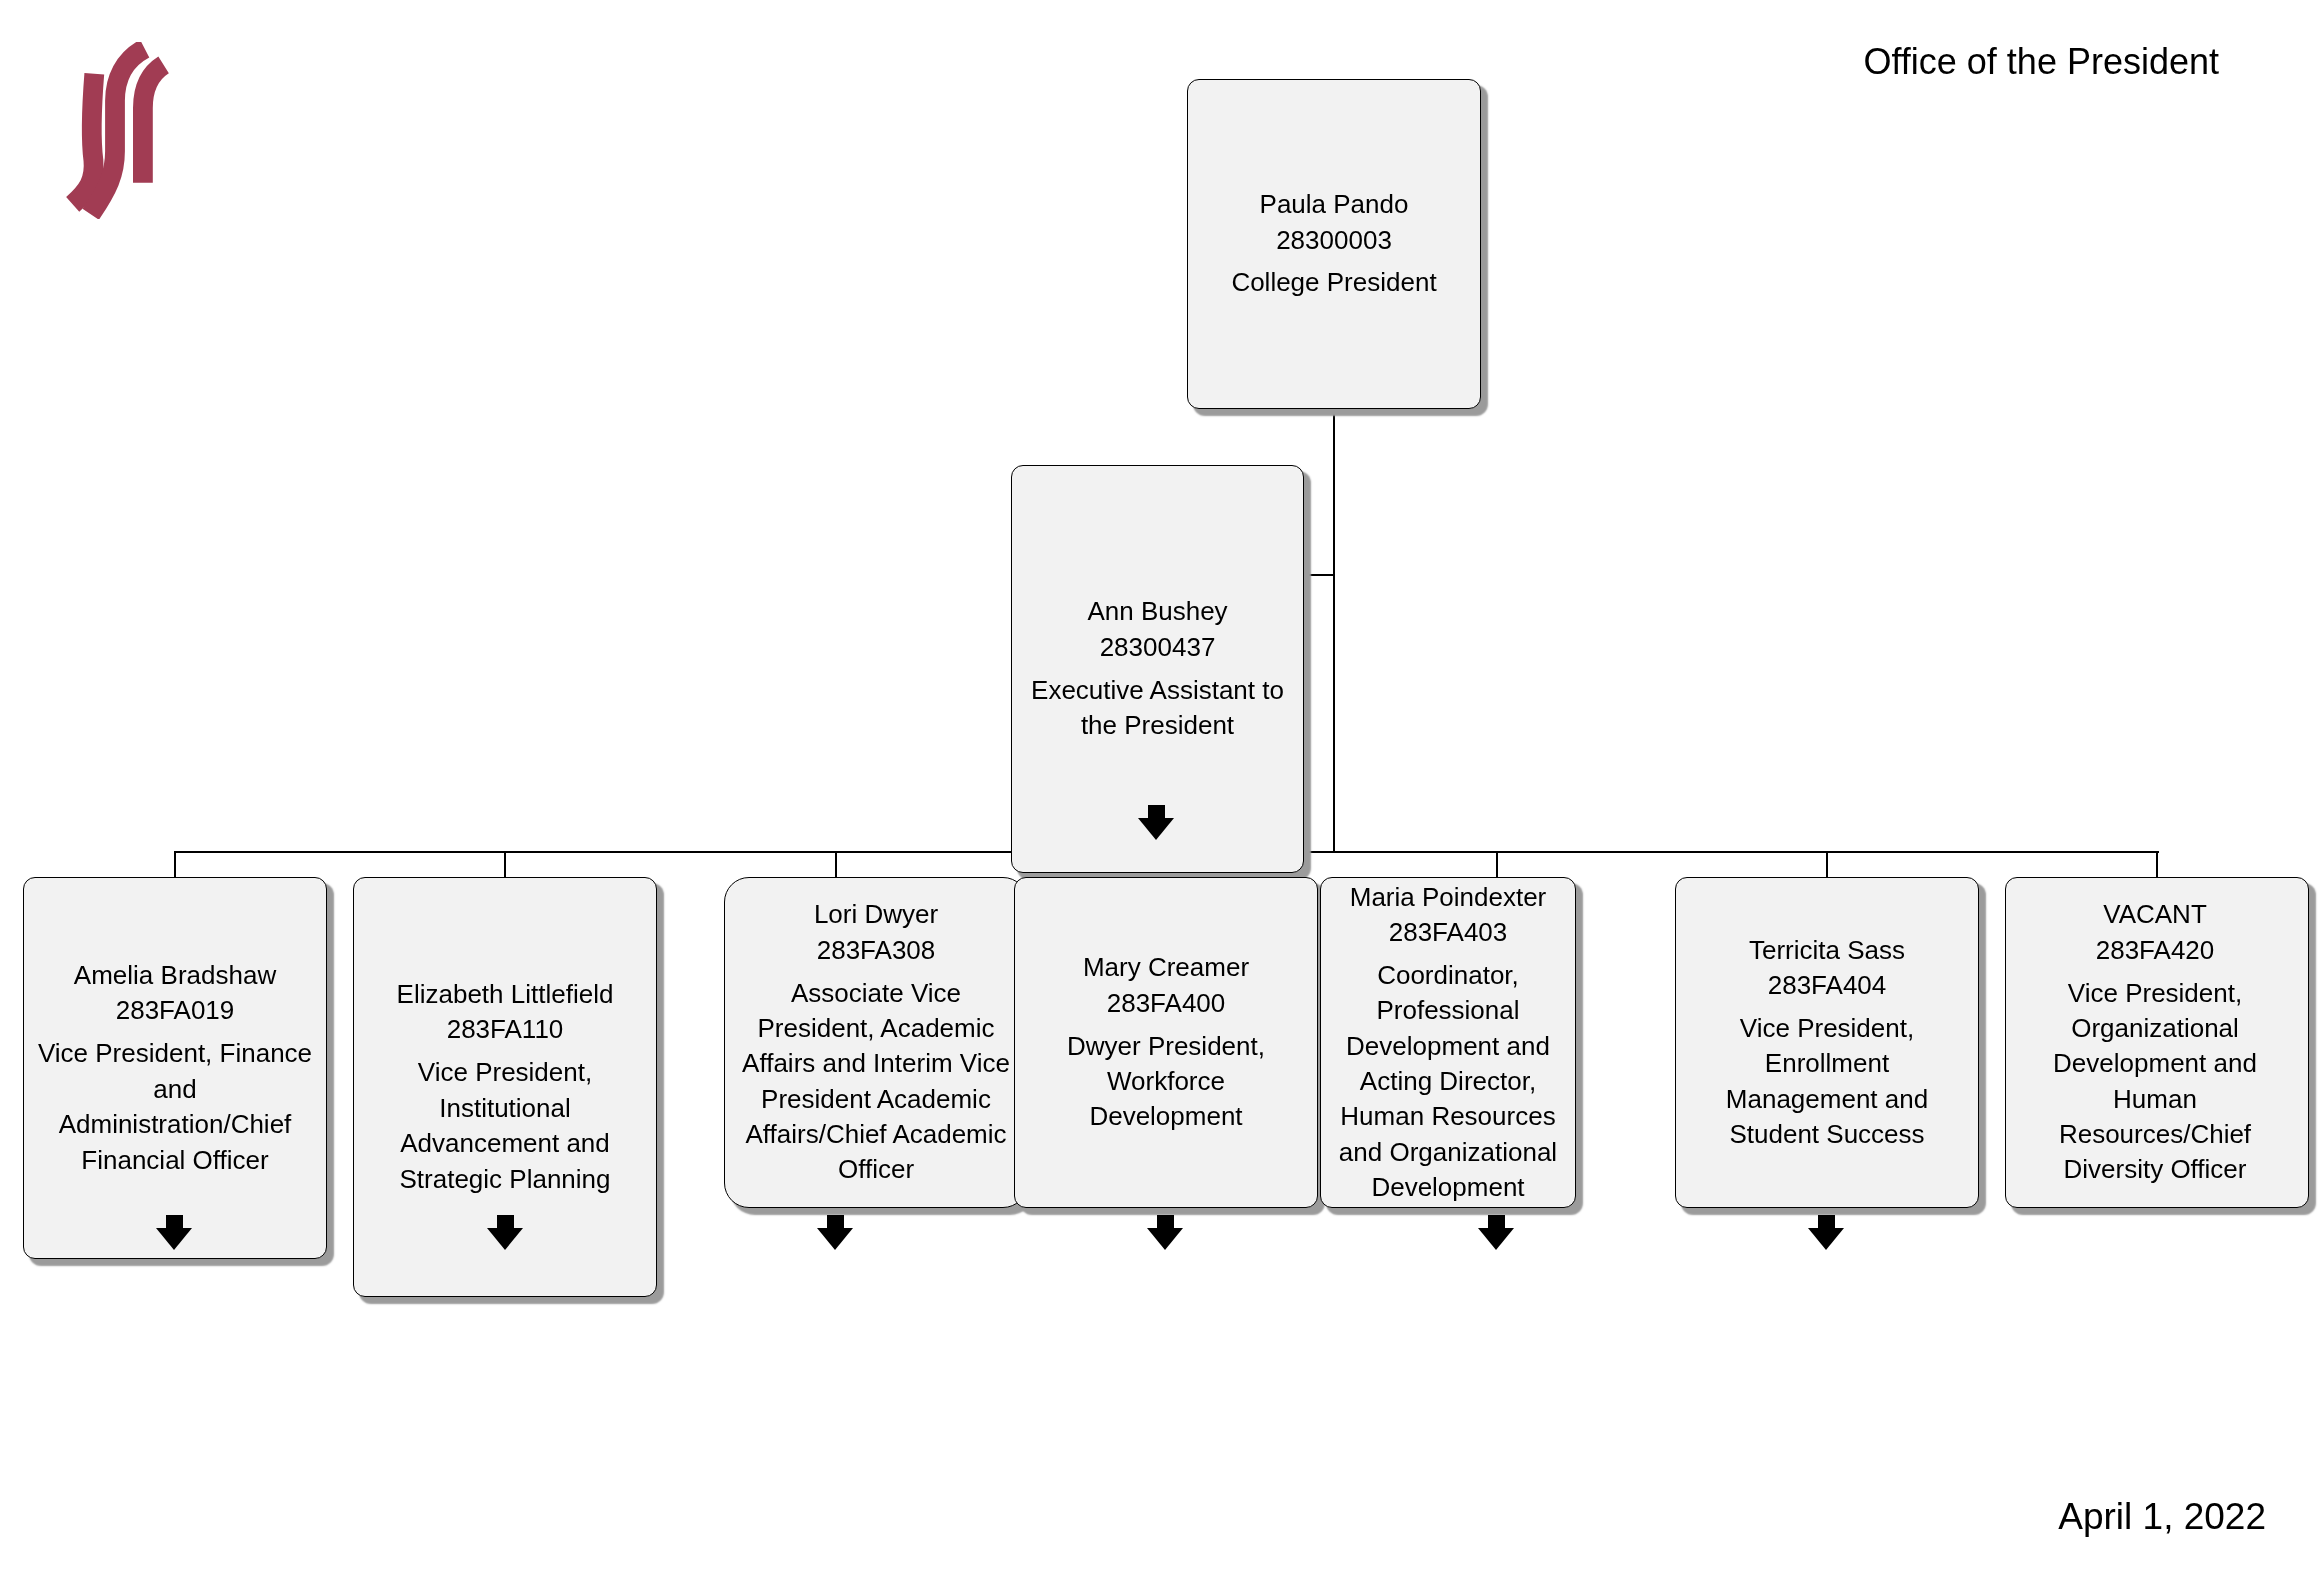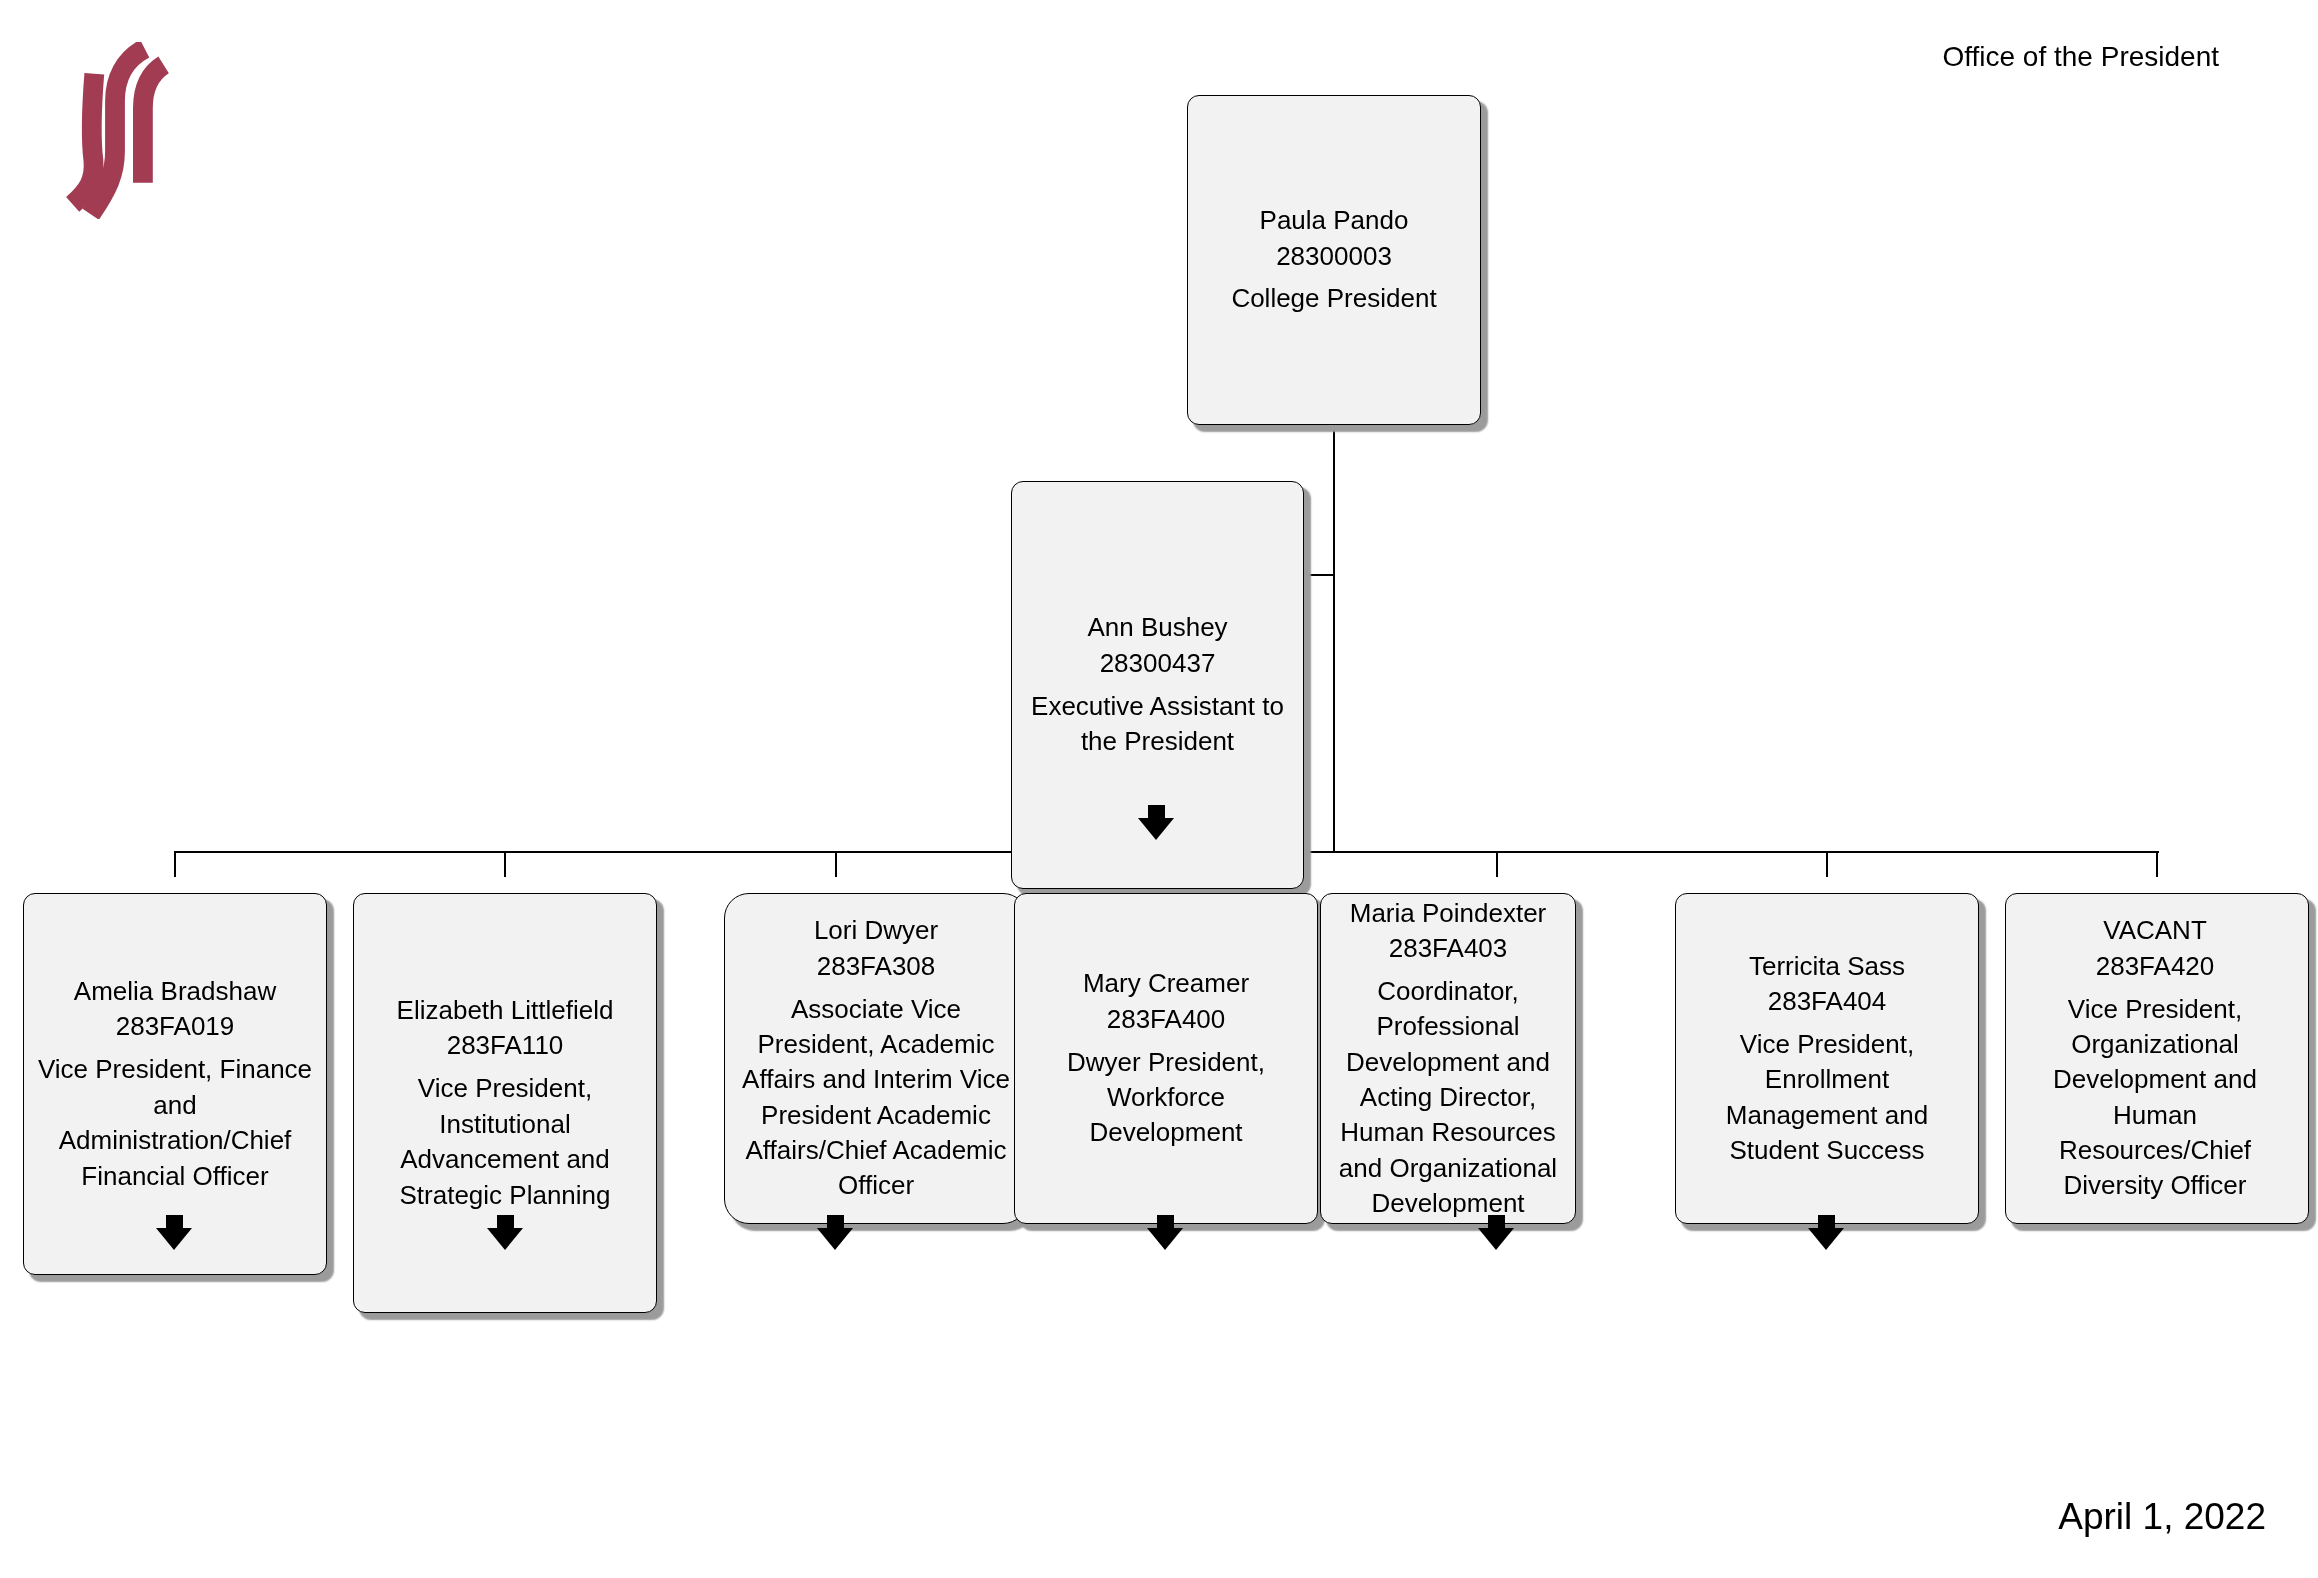--- a/index.html
+++ b/index.html
@@ -18,35 +18,34 @@
   .logo-mark { width: 126px; height: 177px; }
   .logo-text { margin-left: 13.6px; padding-top: 25.5px; }
   .brand-name {
     font-size: 83px; line-height: 1.0; color: #3E3E41;
     letter-spacing: -0.8px; font-weight: 400;
   }
   .brand-sub {
     margin-top: 10.2px; font-size: 30px; color: #8F8F94;
     letter-spacing: 2.5px; font-weight: 400;
   }
-  .doc-title { position: absolute; top: 41px; right: 100px; font-size: 28px; }
+  .doc-title { position: absolute; top: 41px; right: 100px; font-size: 36px; }
   .doc-date  { position: absolute; top: 1496px; right: 53px; font-size: 37px; }
 
   
   .node {
     position: absolute;
     background: #F2F2F2;
     border: 1.7px solid #000;
     border-radius: 12px;
     box-shadow: 6.8px 6.8px 1.7px #9B9B9B;
     display: flex; align-items: center; justify-content: center;
     text-align: center;
     box-sizing: border-box;
     padding: 5.1px 12px;
-    margin-top: 16px;
   }
   .node-text { width: 100%; font-size: 26px; line-height: 1.36; }
   .node-title { margin-top: 7.6px; }
 
   .n-root { left: 1187px; top: 79px;  width: 294px; height: 330px; }
   .n-asst { left: 1011px; top: 465px; width: 293px; height: 408px; }
 
   .n-r0 { left: 23px;   top: 877px; width: 304px; height: 382px; }
   .n-r1 { left: 353px;  top: 877px; width: 304px; height: 420px; }
   .n-r2 { left: 724px;  top: 877px; width: 304px; height: 331px; border-radius: 25px; }

